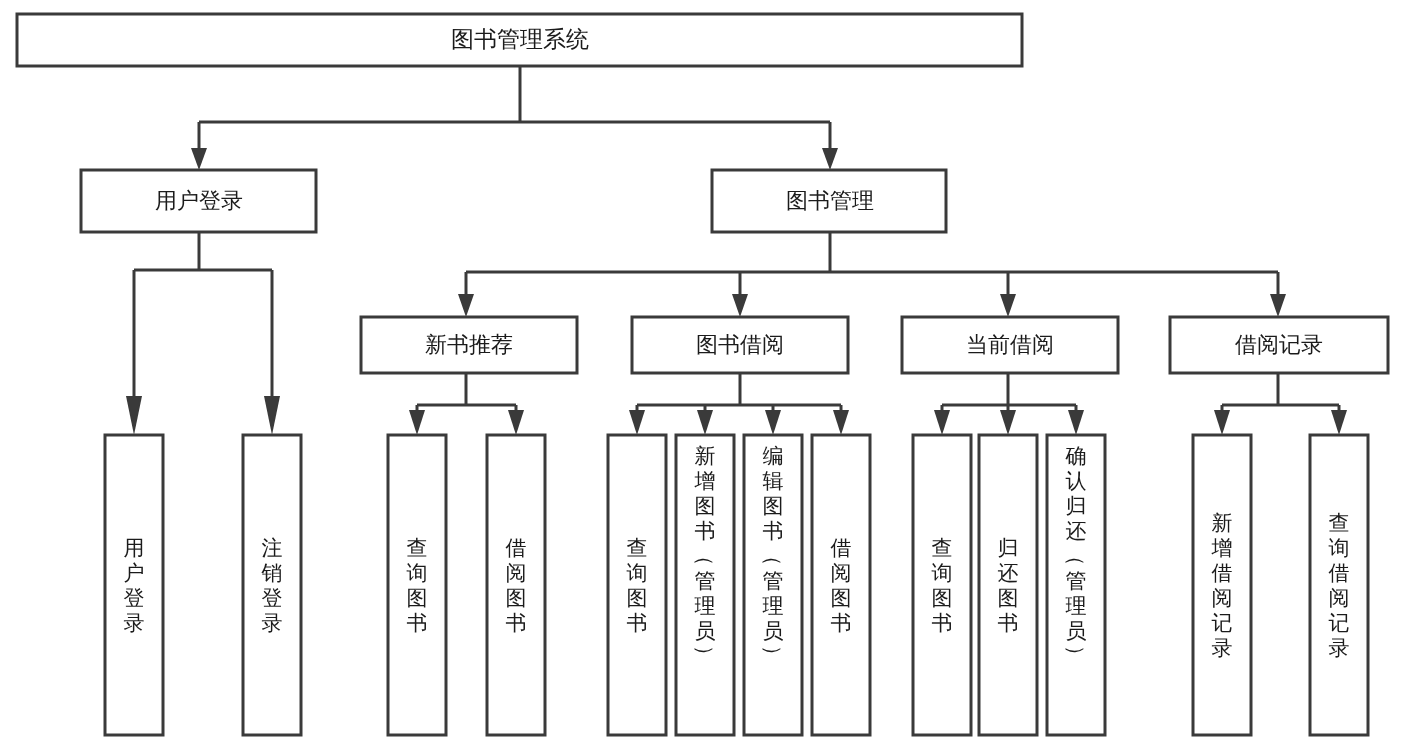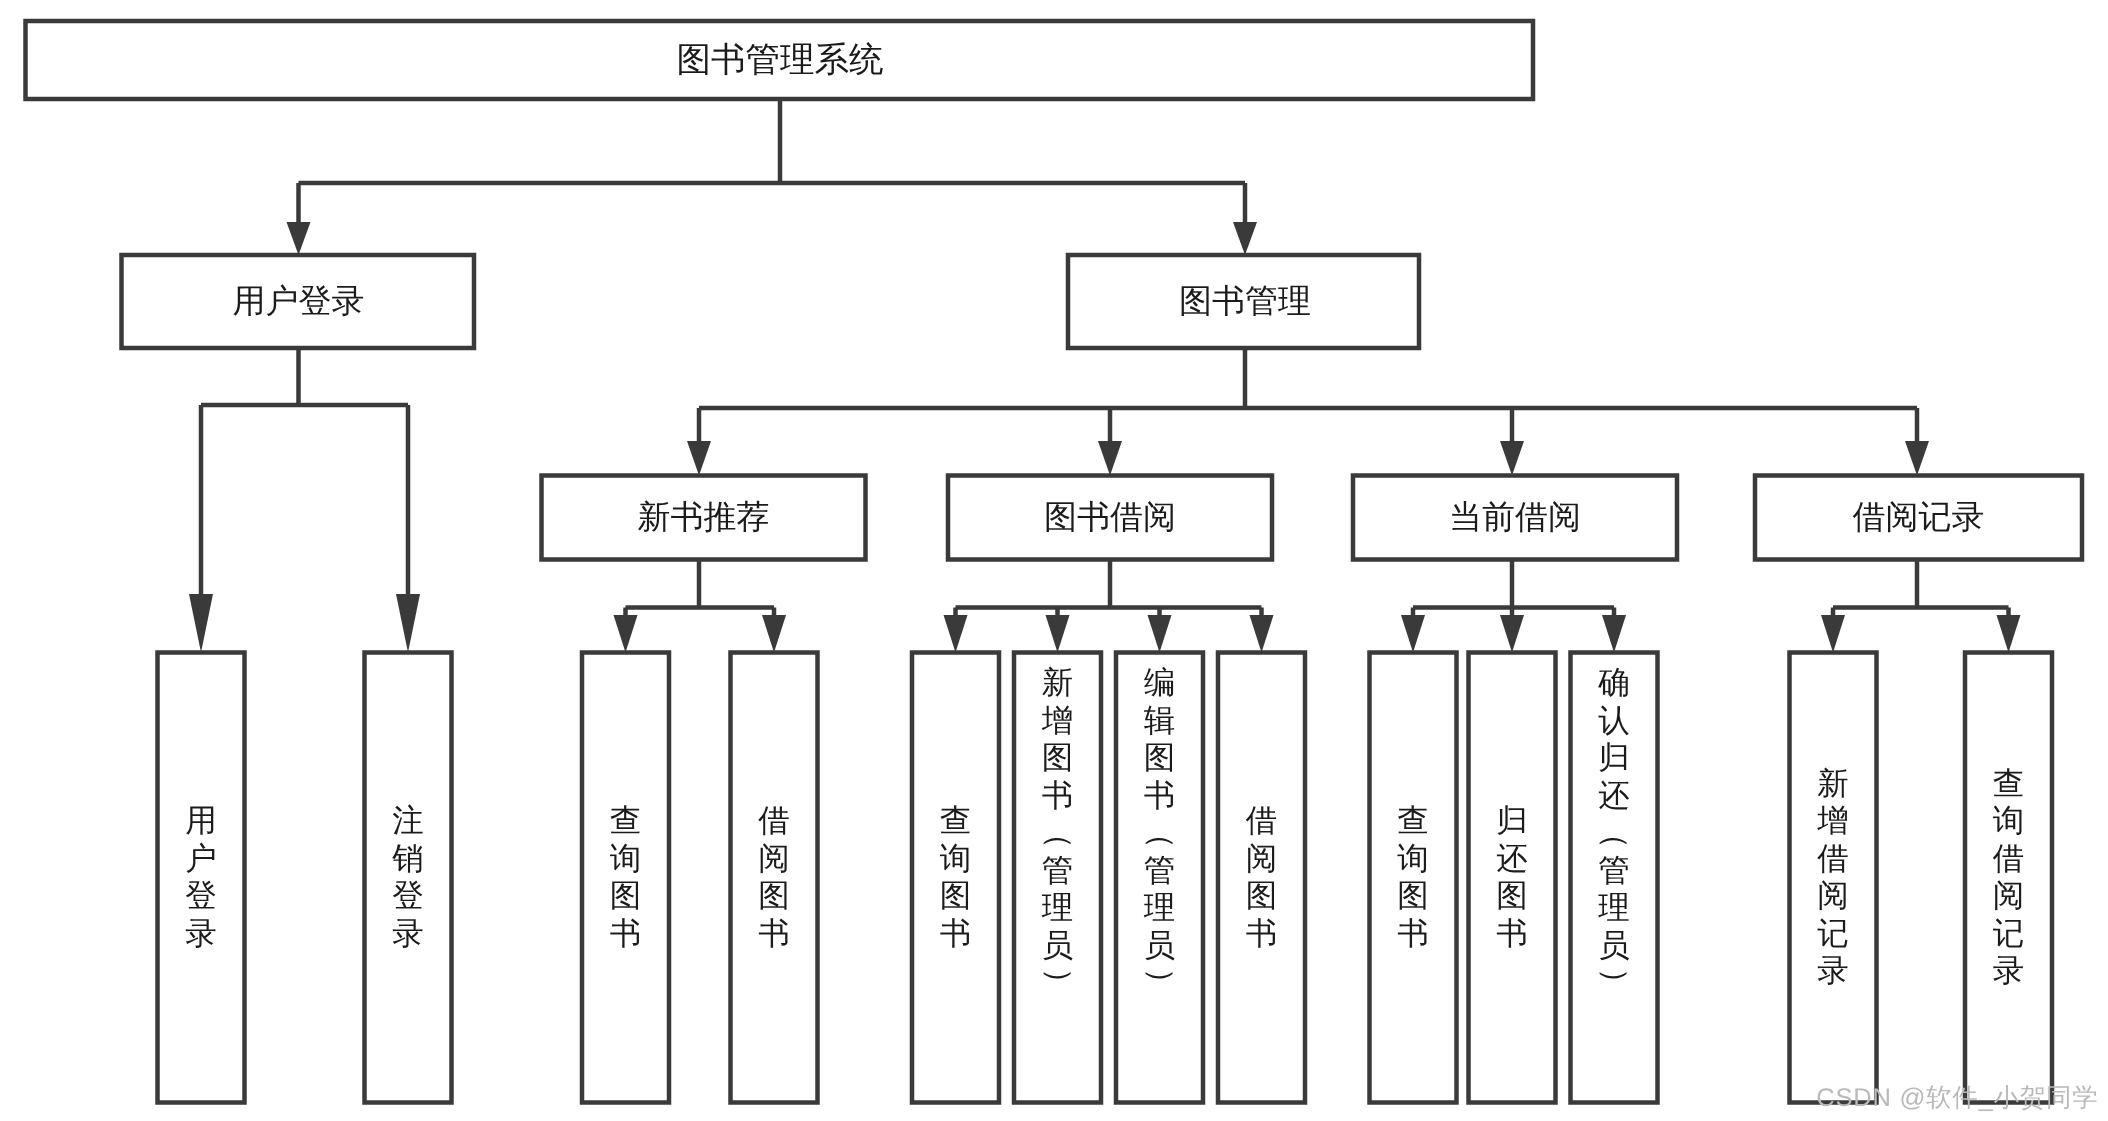--- a/index.html
+++ b/index.html
@@ -310,14 +310,13 @@
     </div>
   <div class="vlabel" style="left:1310px; top:435px; width:58px; height:300px; justify-content:center;">
       <span>查</span>
       <span>询</span>
       <span>借</span>
       <span>阅</span>
       <span>记</span>
       <span>录</span>
     </div>
 
-  <div class="watermark">CSDN @软件_小贺同学</div>
 </div>
 
 </body></html>

